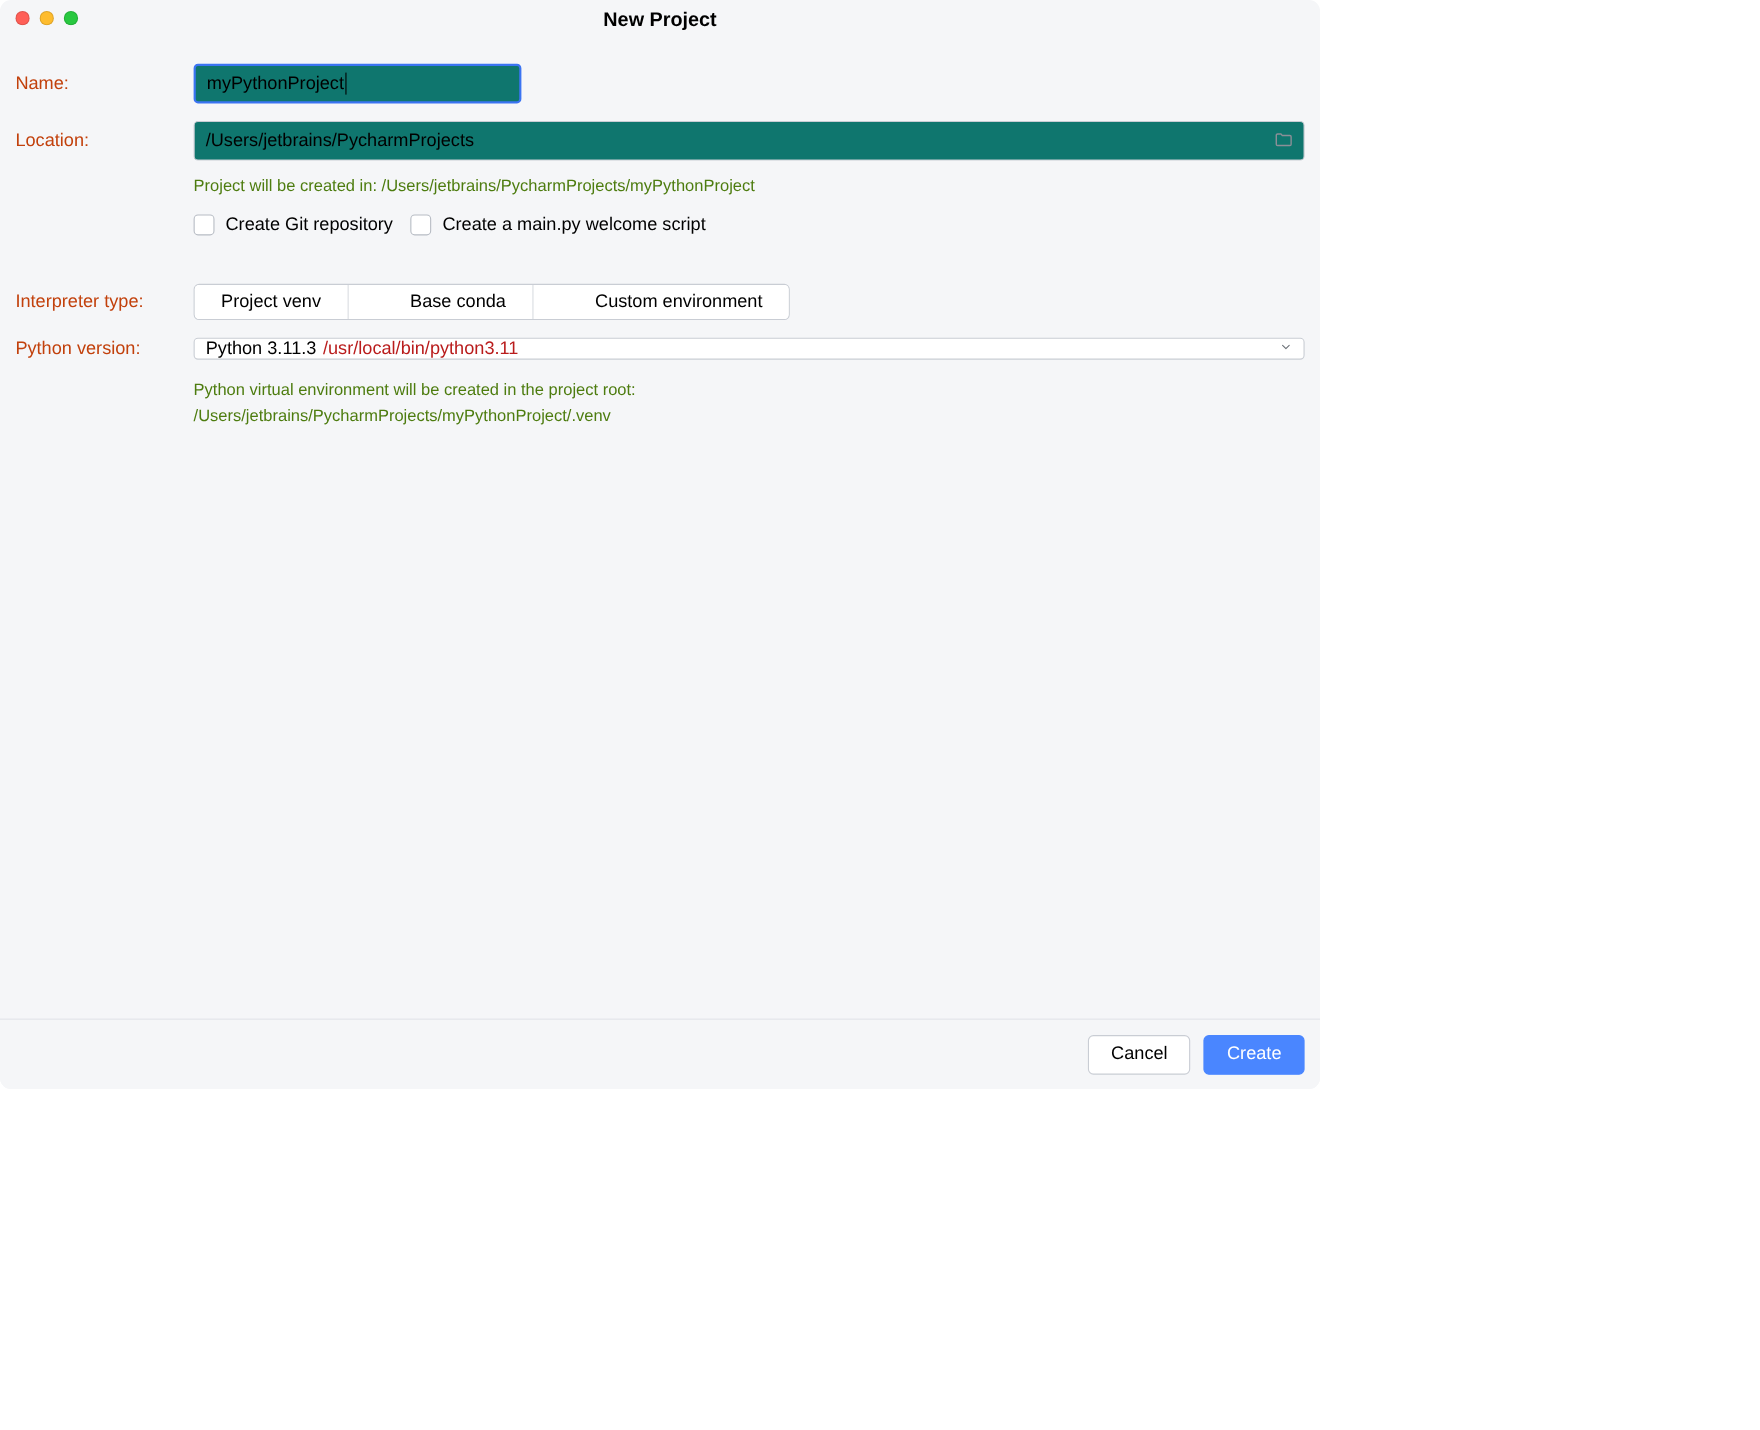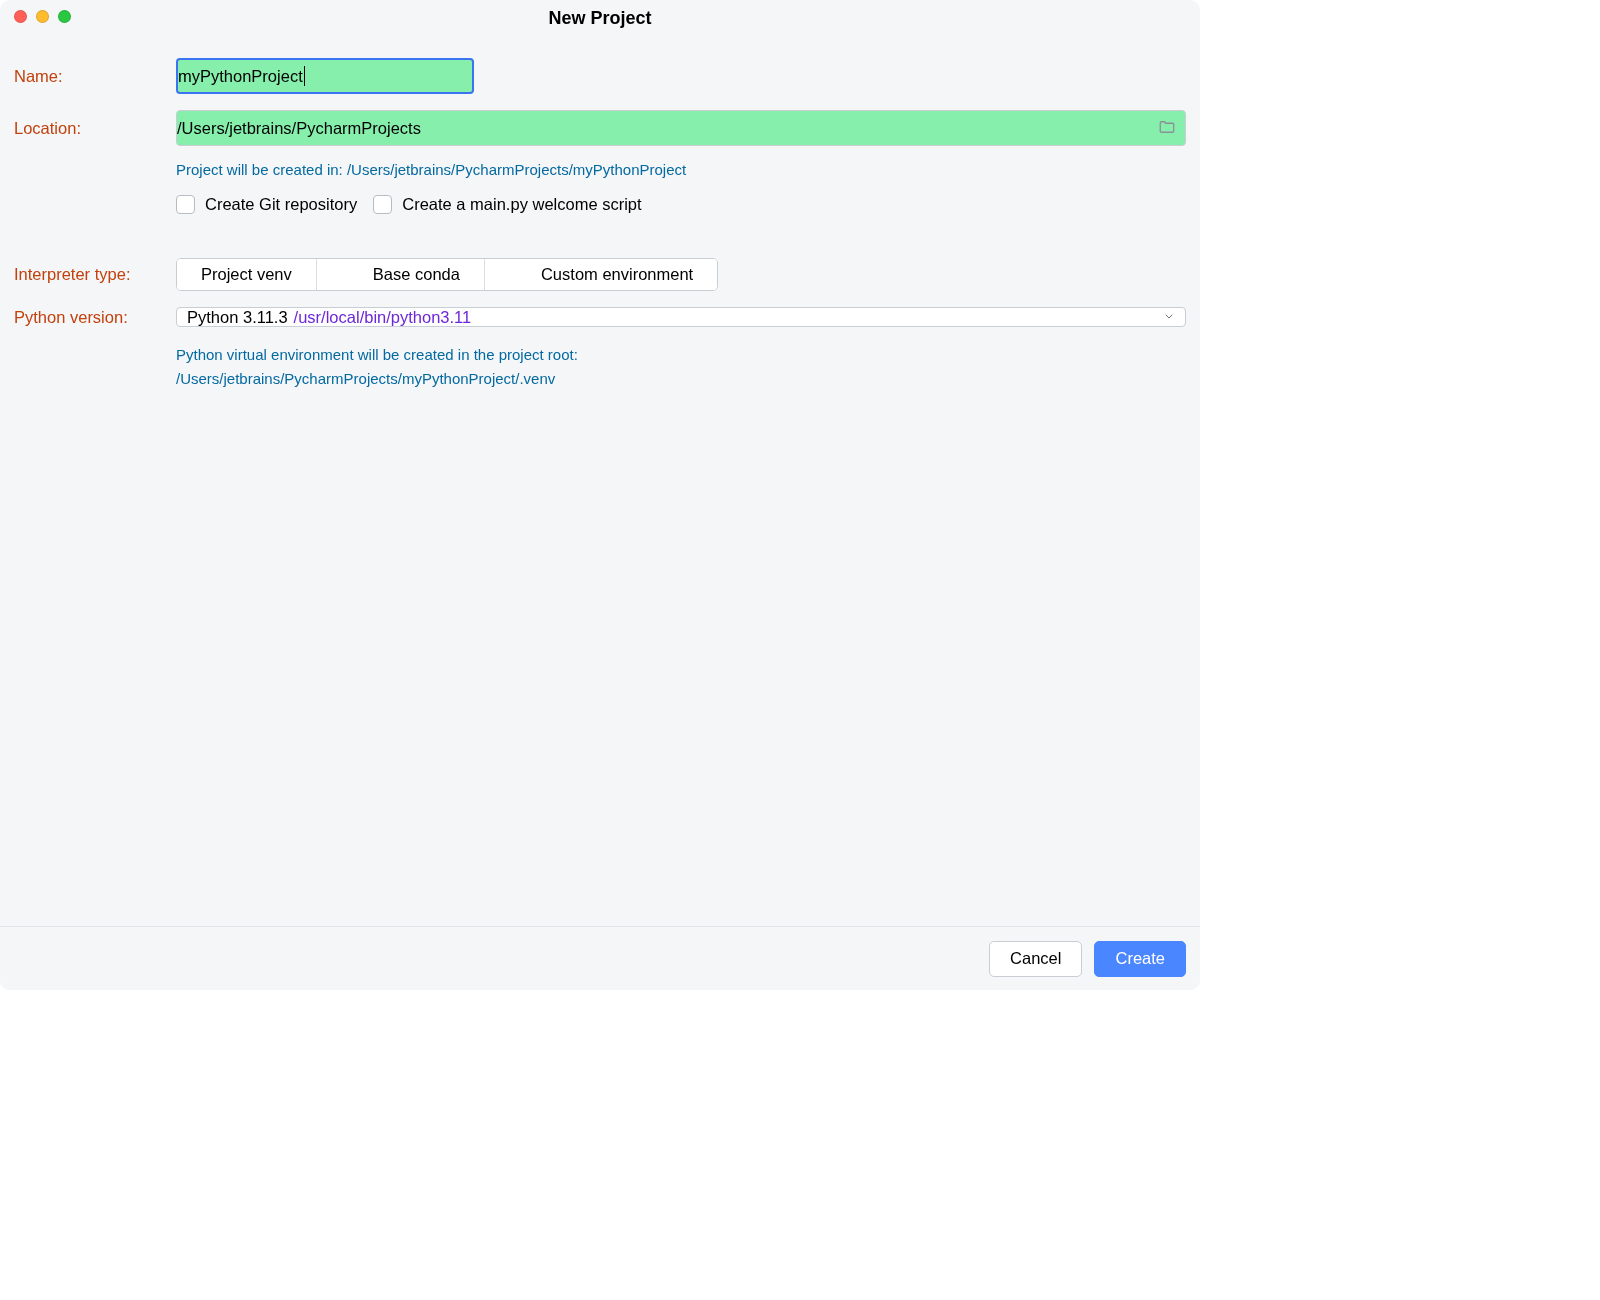--- a/index.html
+++ b/index.html
@@ -59,24 +59,24 @@
       flex: 0 0 auto;
       font-size: 16.5px;
       color: #c2410c;
     }
     .field-col {
       flex: 0 0 auto;
     }
     .field-col.grow { flex: 1 1 auto; }
     .text-input {
       height: 36px;
-      background: #86efac;
+      background: #0f766e;
       border: 1px solid #c9cdd4;
       border-radius: 4px;
-      padding: 0 0;
+      padding: 0 10px;
       font-size: 16.5px;
       color: #000;
       width: 100%;
       outline: none;
     }
     .text-input.focused {
       border: 2px solid #3b74f2;
     }
     .name-input { width: 298px; }
     .location-wrap {
@@ -88,21 +88,21 @@
       right: 8px;
       top: 50%;
       transform: translateY(-50%);
       width: 22px; height: 22px;
       display: flex; align-items: center; justify-content: center;
       background: transparent; border: none; cursor: pointer;
       color: #8b8f97;
     }
     .hint {
       font-size: 15px;
-      color: #0369a1;
+      color: #4d7c0f;
       padding-left: 162px;
       margin-top: -4px;
       margin-bottom: 14px;
       line-height: 1.55;
     }
     .checkrow {
       display: flex;
       gap: 16px;
       padding-left: 162px;
       margin-top: 12px;
@@ -146,21 +146,21 @@
       height: 20px;
       background: #fff;
       border: 1px solid #c9cdd4;
       border-radius: 4px;
       padding: 0 34px 0 10px;
       display: flex;
       align-items: center;
       font-size: 16.5px;
       cursor: pointer;
     }
-    .dropdown .dd-sub { color: #6d28d9; margin-left: 6px;}
+    .dropdown .dd-sub { color: #b91c1c; margin-left: 6px;}
     .dropdown .chev {
       position: absolute;
       right: 10px; top: 50%;
       transform: translateY(-50%);
       color: #6b7077;
     }
     .multi-hint {
       padding-left: 162px;
       margin-top: 8px;
     }

